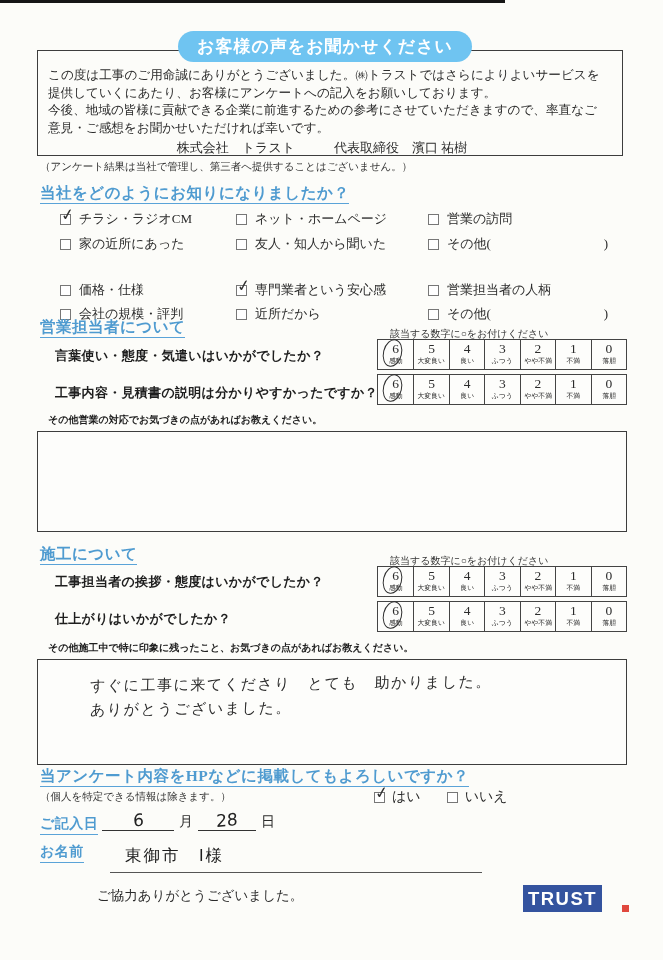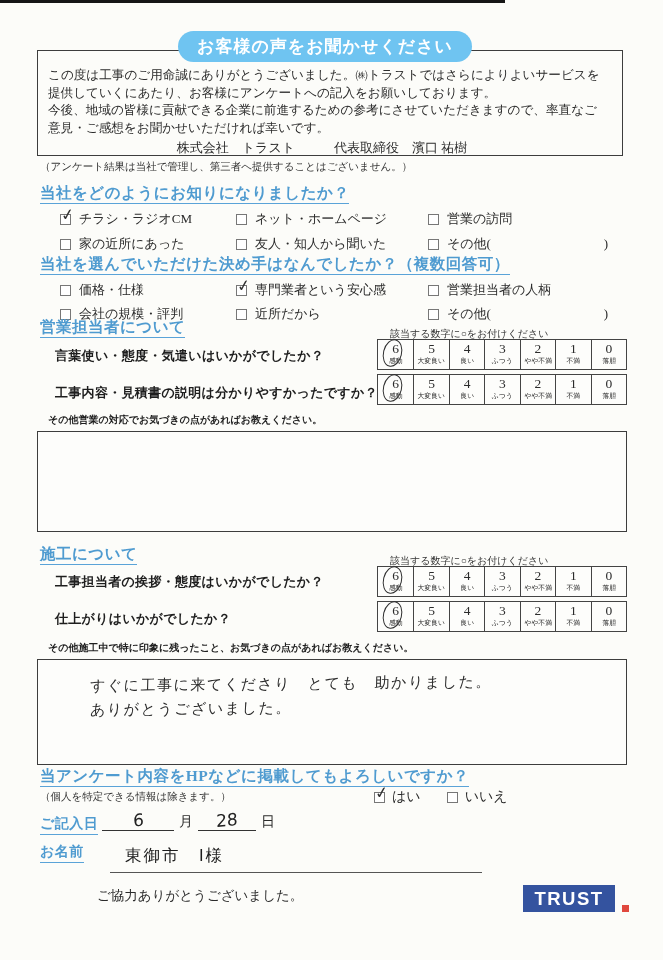--- a/index.html
+++ b/index.html
@@ -98,21 +98,21 @@
   .u1 { width: 72px; } .u2 { width: 58px; }
 
   .name-val {
     position: absolute; left: 125px; font-size: 16.5px; color: #1d1d1d; letter-spacing: 2px;
     font-family: "Liberation Sans", "DejaVu Sans", sans-serif;
   }
   .name-line { position: absolute; left: 110px; top: 872px; width: 372px; border-top: 1.4px solid #555; }
 
   .thanks { position: absolute; left: 97px; top: 887px; font-size: 13.5px; }
 
-  .logo { position: absolute; left: 523px; top: 885px; width: 92px; height: 27px; background: #34539f; display: flex; align-items: center; justify-content: center; }
+  .logo { position: absolute; left: 523px; top: 885px; width: 79px; height: 27px; background: #34539f; display: flex; align-items: center; justify-content: center; }
   .logo span {
     color: #fff; font-weight: bold; font-size: 18.5px; letter-spacing: 1.5px;
     font-family: "Liberation Sans", "DejaVu Sans", sans-serif;
   }
   .logo-red { position: absolute; left: 622px; top: 905px; width: 7px; height: 7px; background: #e0483e; }
 </style>
 </head>
 <body>
 
 <div class="paper">
@@ -159,21 +159,20 @@
       <span class="cb"></span>
       <span>友人・知人から聞いた</span>
     </div>
     <div class="opt">
       <span class="cb"></span>
       <span>その他(</span>
       <span class="close">)</span>
     </div>
   </div>
 
-  <div class="h-blue" style="top:255px">当社を選んでいただけた決め手はなんでしたか？（複数回答可）</div>
 
   <div class="optrow" style="top:281px">
     <div class="opt">
       <span class="cb"></span>
       <span>価格・仕様</span>
     </div>
     <div class="opt">
       <span class="cb">
           <span class="tick">✓</span>
         </span>

